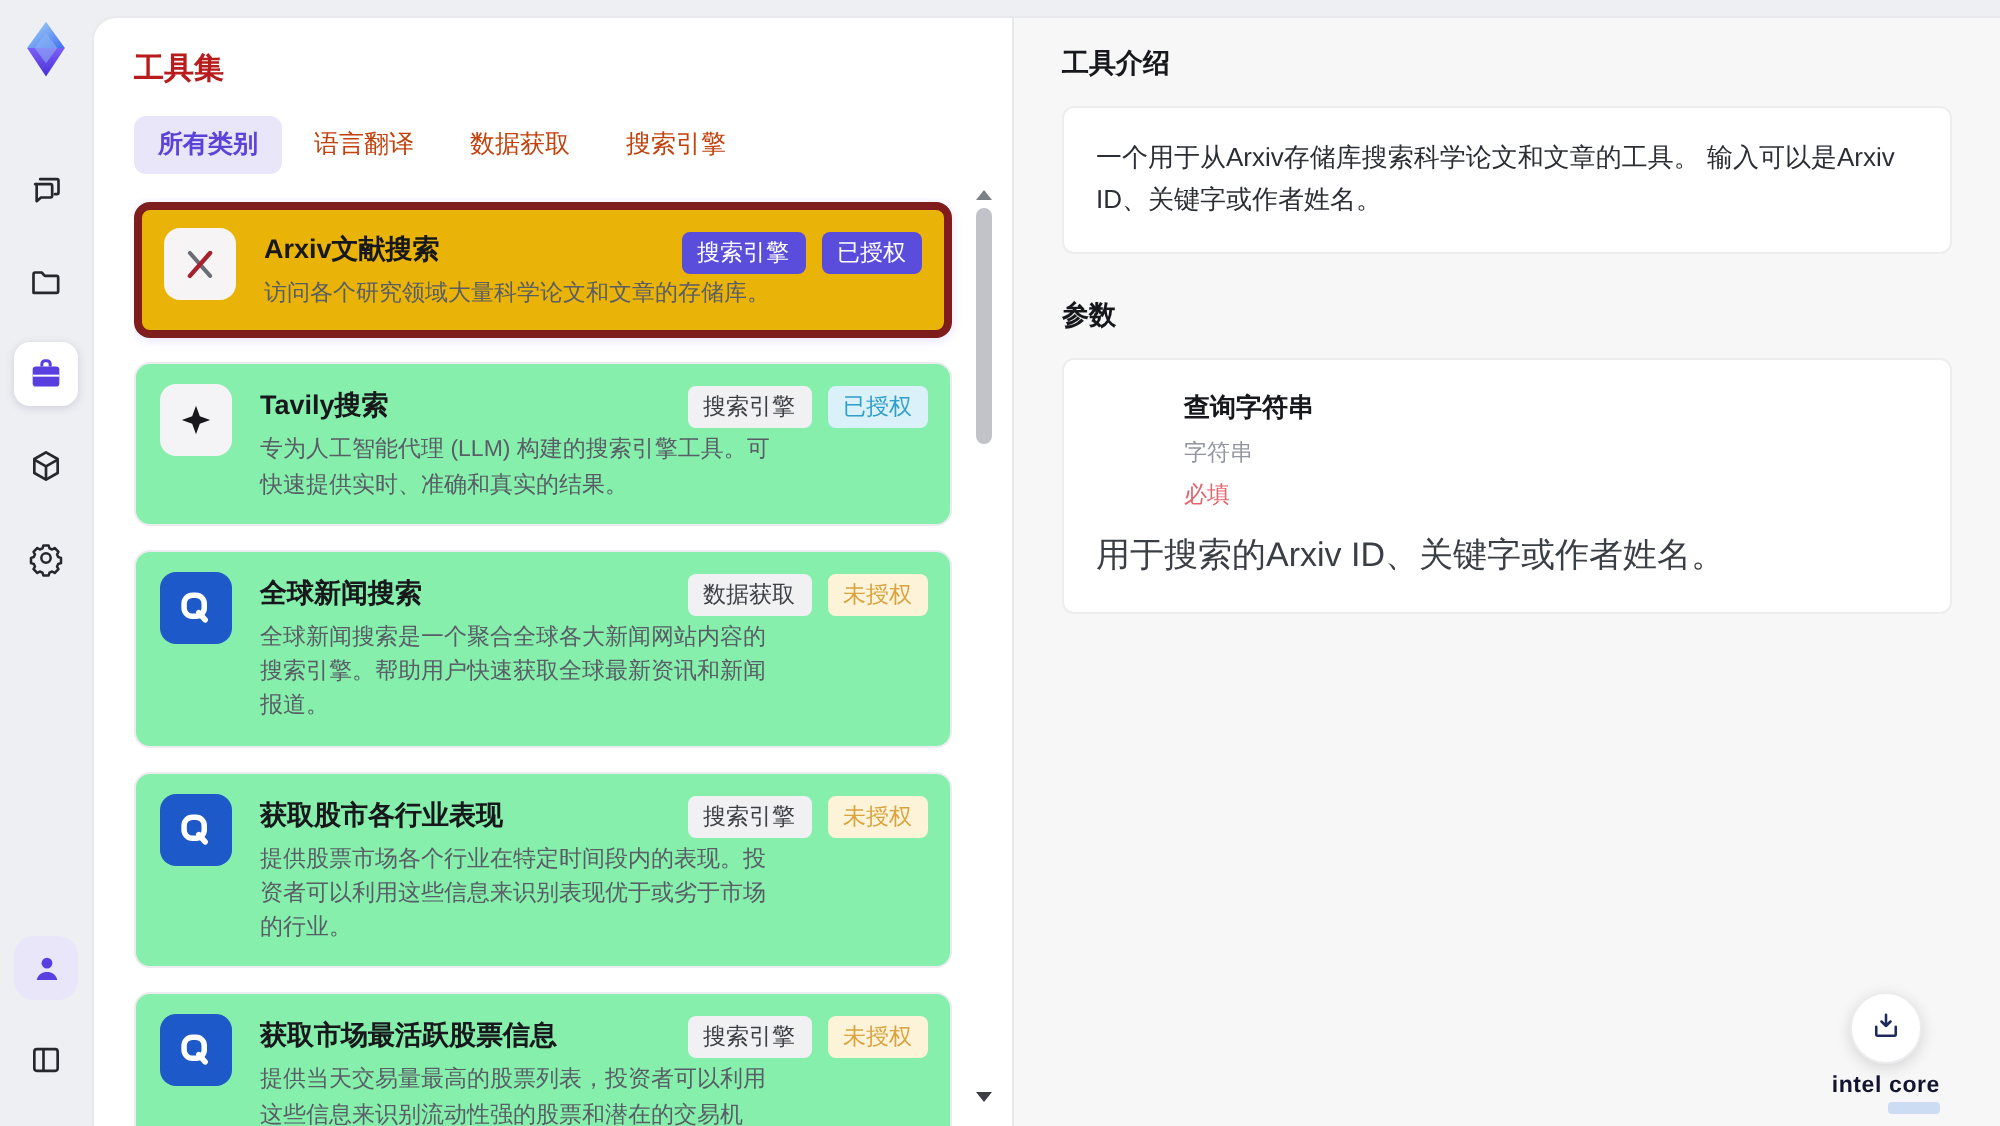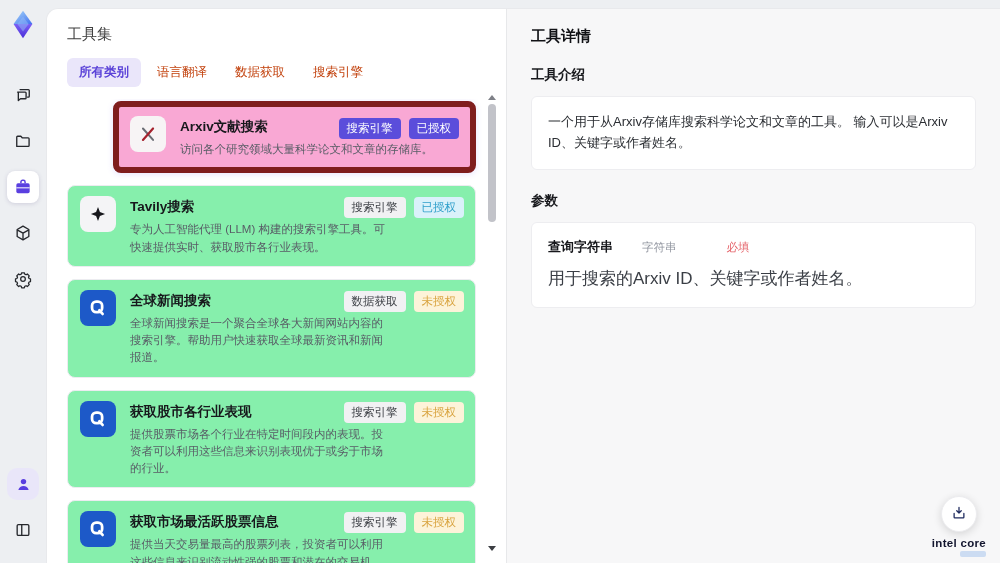--- a/index.html
+++ b/index.html
@@ -24,34 +24,34 @@
   .nav-bottom { margin-top:auto; display:flex; flex-direction:column; align-items:center; }
 
   
   .content { flex:1; margin-top:8px; display:flex; background:#ffffff;
              border-top-left-radius:12px; overflow:hidden;
              border-top:1px solid #e8e9ec; border-left:1px solid #e8e9ec; }
 
   
   .list-panel { width:459px; flex:none; position:relative; padding:14px 0 0 20px;
                 display:flex; flex-direction:column; }
-  .page-title { font-size:15px; font-weight:400; margin:2px 0 14px; color:#404040; }
+  .page-title { font-size:15px; font-weight:700; margin:2px 0 14px; color:#b91c1c; }
   .tabs { display:flex; gap:4px; margin-bottom:12px; }
   .tab { border:none; background:transparent; color:#c2410c; font-size:12.5px;
          padding:6px 12px; border-radius:6px; cursor:pointer;
          font-family:"Liberation Sans","DejaVu Sans",sans-serif; }
   .tab.active { background:#eae6fa; color:#5b43d8; font-weight:700; }
 
   .tool-list { flex:1; overflow:hidden; display:flex; flex-direction:column; gap:12px;
                padding:2px 30px 0 0; }
   .tool-card { position:relative; display:flex; gap:14px; padding:10px 12px;
                border:1px solid #ececf0; border-radius:8px; background:#86efac;
                cursor:pointer; align-items:flex-start; flex:none; }
-  .tool-card.selected { border:6px solid #7f1d1d; background:#f9a8d4; padding:9px 11px;
-                        box-shadow:0 1px 6px rgba(122,90,245,.18);margin-left:46px; }
+  .tool-card.selected { border:4px solid #7f1d1d; background:#eab308; padding:9px 11px;
+                        box-shadow:0 1px 6px rgba(122,90,245,.18); }
   .tool-icon { width:36px; height:36px; border-radius:8px; background:#f4f4f6;
                display:flex; align-items:center; justify-content:center; flex:none;
                overflow:hidden; }
   .ic-search-q-icon { background:#1d59c8; }
   .ic-arxiv-logo-icon { background:#f7f4f5; }
   .tool-text { flex:1; min-width:0; padding-top:1px; }
   .t-name { font-size:13.5px; font-weight:700; color:#17181c; margin:1px 0 5px; }
   .t-desc { font-size:11.5px; color:#585d66; line-height:1.5; margin:0; max-width:258px; }
   .tool-tags { position:absolute; top:11px; right:11px; display:flex; gap:8px; }
   .tag { font-size:11.5px; padding:3px 8px; border-radius:4px; white-space:nowrap; }
@@ -72,28 +72,28 @@
              border-top:5px solid #3c3e43; cursor:pointer; }
 
   
   .detail-panel { flex:1; background:#f7f7f8; border-left:1px solid #e7e8ea;
                   padding:14px 24px; overflow:hidden; }
   .detail-title { font-size:15px; font-weight:700; margin:4px 0 20px; color:#111216; }
   .section-heading { font-size:13.5px; font-weight:700; margin:0 0 12px; color:#17181c; }
   .detail-card { background:#fff; border:1px solid #ededf0; border-radius:6px;
                  padding:15px 16px; font-size:13px; color:#2b2e33; margin-bottom:22px; }
   .intro-text { margin:0; line-height:1.6; }
-  .param-head { display:flex; align-items:baseline; gap:6px; }
+  .param-head { display:flex; align-items:baseline; gap:6px;flex-direction:column; }
   .param-name { font-weight:700; font-size:13px; color:#17181c; }
   .param-type { font-size:11.5px; color:#9296a0;margin-left:23px; }
   .param-required { font-size:11.5px; color:#e5636a;margin-left:44px; }
   .param-desc { margin:9px 0 0; line-height:1.6; color:#3a3e45; font-size:17px; }
 
   
-  .fab-area { position:absolute; right:14px; bottom:6px; display:flex; flex-direction:column;
+  .fab-area { position:absolute; right:30px; bottom:6px; display:flex; flex-direction:column;
               align-items:center; gap:5px; }
   .fab { width:36px; height:36px; border-radius:50%; background:#fff; border:1px solid #ececef;
          box-shadow:0 2px 8px rgba(0,0,0,.14); display:flex; align-items:center;
          justify-content:center; cursor:pointer; padding:0; }
   .brand { display:flex; flex-direction:column; align-items:flex-end; }
   .brand-text { font-size:11.5px; font-weight:600; color:#12152e; letter-spacing:.3px; }
   .brand-badge { width:26px; height:6px; background:#ccdcf2; border-radius:2px; margin-top:2px; }
 </style>
 </head>
 <body>
@@ -206,21 +206,21 @@
     </div>
   </div>
           <div class="tool-card">
     <span class="tool-icon ic-tavily-star-icon">
               <svg viewBox="0 0 24 24" width="20" height="20">
                 <polygon points="12,3.5 14.3,9.7 20.5,12 14.3,14.3 12,20.5 9.7,14.3 3.5,12 9.7,9.7" fill="#17171c"></polygon>
               </svg>
             </span>
     <div class="tool-text">
       <div class="t-name">Tavily搜索</div>
-      <p class="t-desc">专为人工智能代理 (LLM) 构建的搜索引擎工具。可快速提供实时、获取股市各行业表现。</p>
+      <p class="t-desc">专为人工智能代理 (LLM) 构建的搜索引擎工具。可快速提供实时、准确和真实的结果。</p>
     </div>
     <div class="tool-tags">
       <span class="tag t-cat tag-gray">搜索引擎</span>
       <span class="tag t-auth tag-cyan">已授权</span>
     </div>
   </div>
           <div class="tool-card">
     <span class="tool-icon ic-search-q-icon">
               <svg viewBox="0 0 24 24" width="22" height="22">
                 <rect x="5.5" y="5" width="11" height="11.5" rx="4.5" fill="none" stroke="#ffffff" stroke-width="3"></rect>
@@ -270,21 +270,20 @@
   </div>
         </div>
       <div class="scrollbar">
         <span class="sb-up"></span>
         <span class="sb-thumb"></span>
         <span class="sb-down"></span>
       </div>
     </section>
 
     <section class="detail-panel">
-      <h2 class="detail-title">工具详情</h2>
       <h3 class="section-heading">工具介绍</h3>
       <div class="detail-card">
         <p class="intro-text">一个用于从Arxiv存储库搜索科学论文和文章的工具。 输入可以是Arxiv ID、关键字或作者姓名。</p>
       </div>
       <h3 class="section-heading">参数</h3>
       <div class="detail-card">
         <div class="param-head">
           <span class="param-name">查询字符串</span>
           <span class="param-type">字符串</span>
           <span class="param-required">必填</span>

